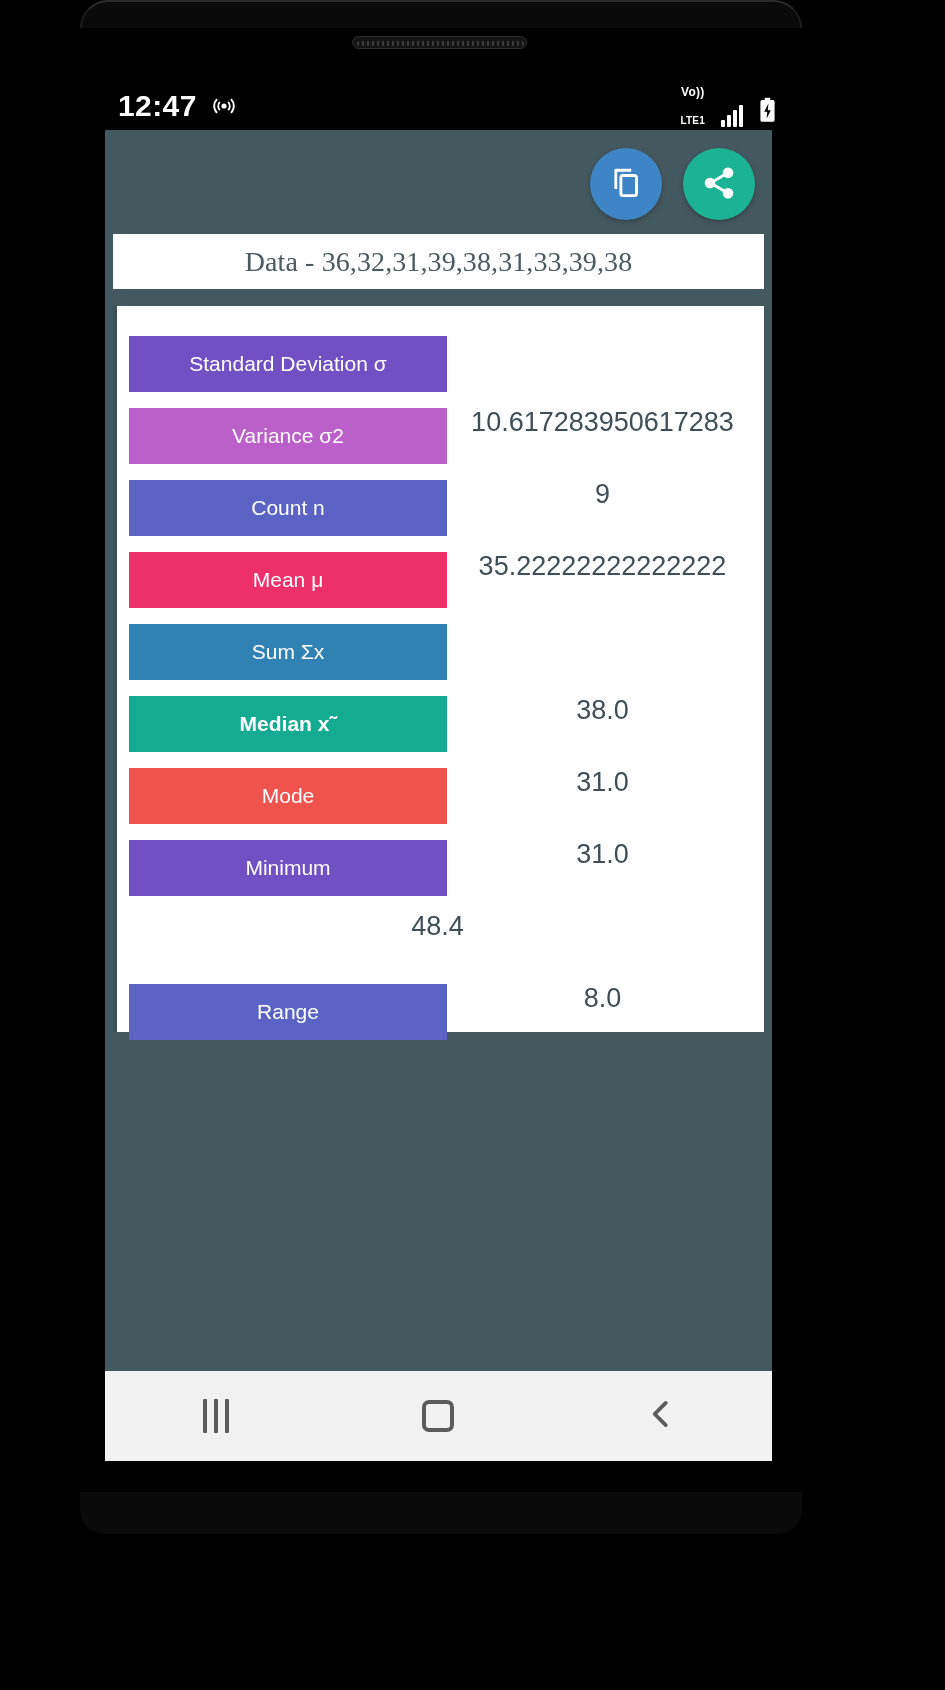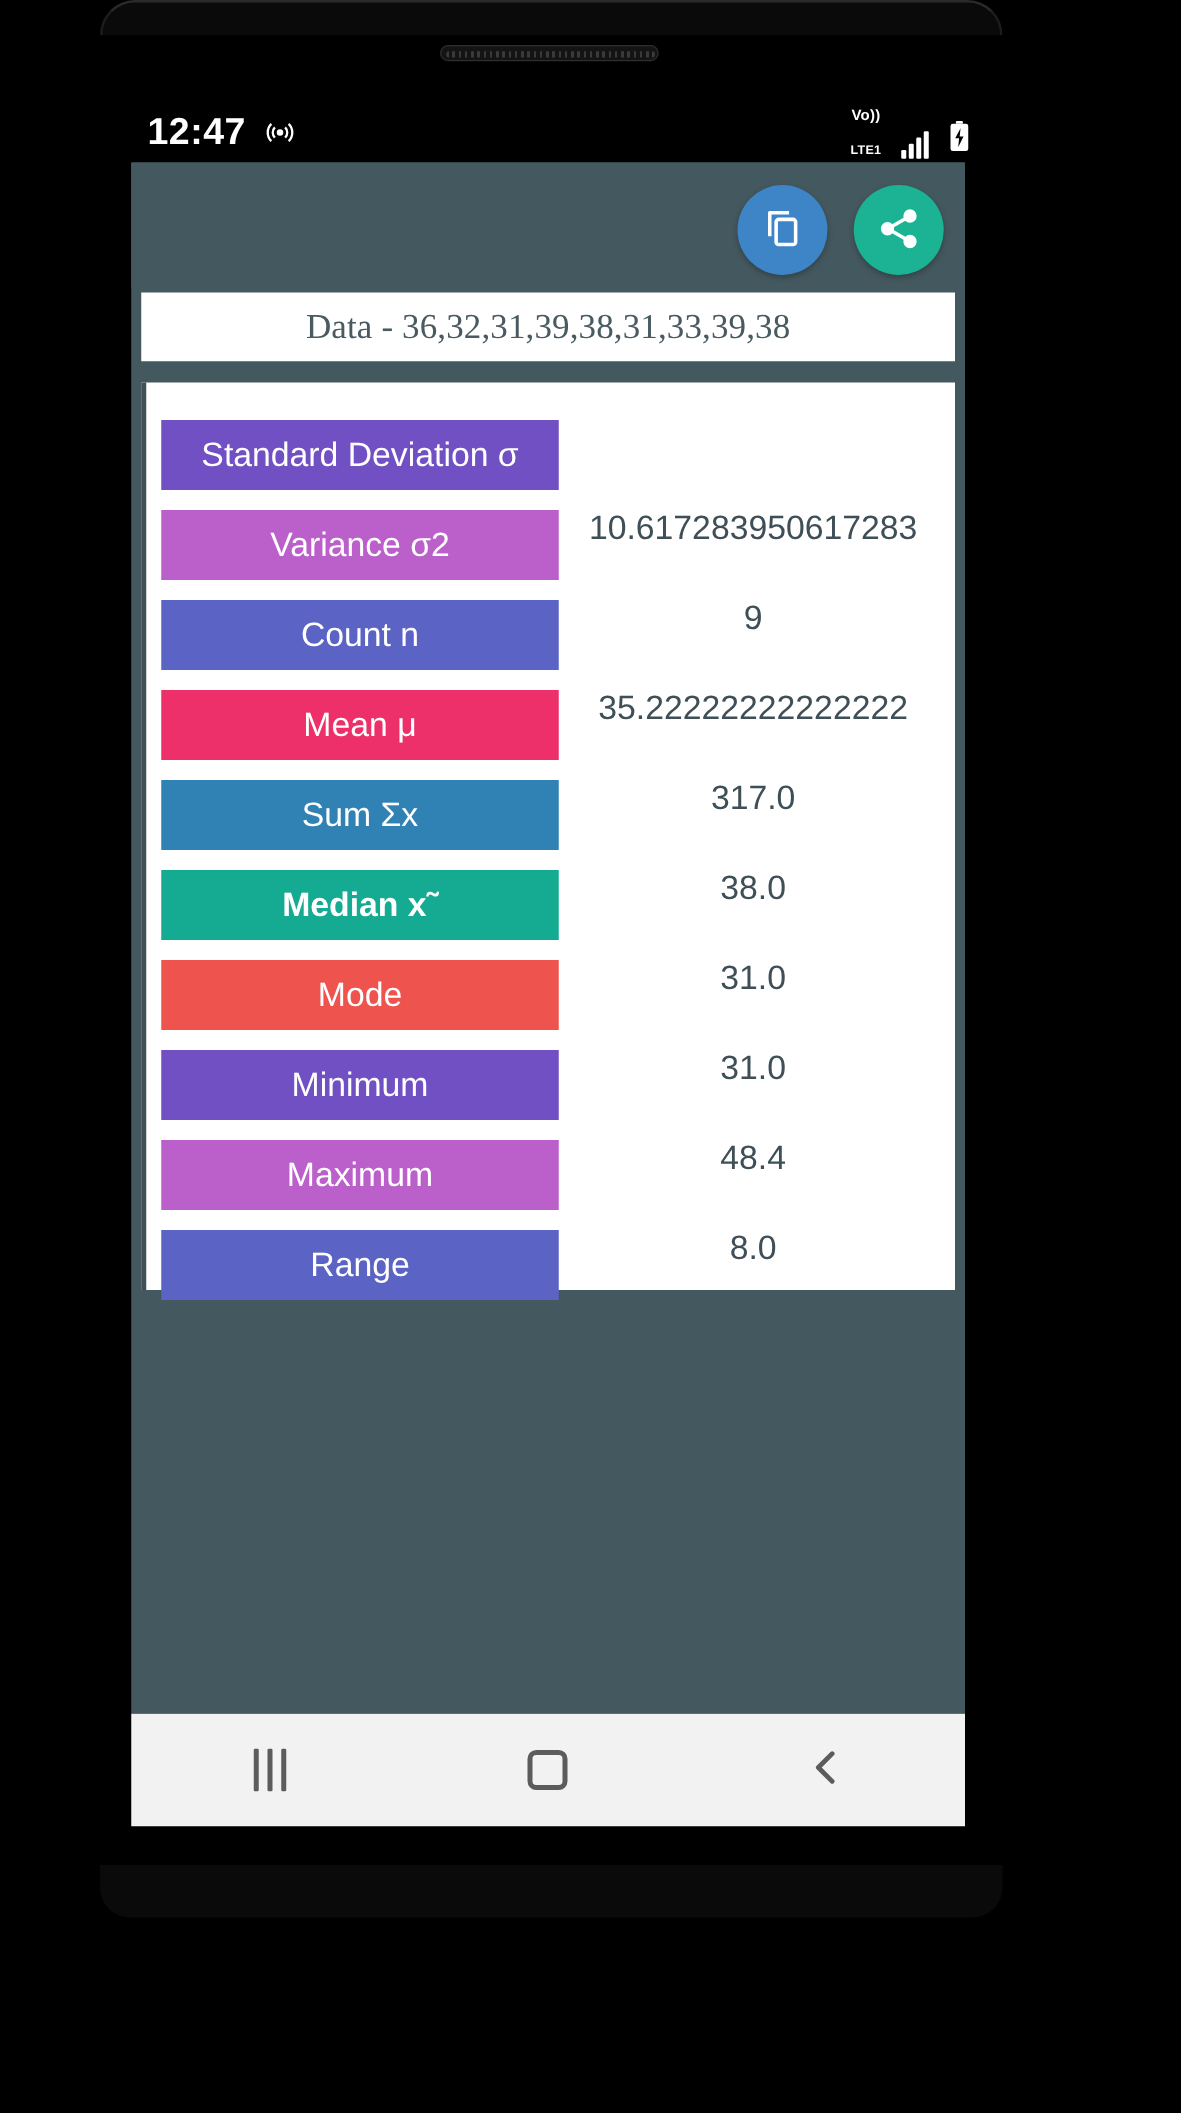--- a/index.html
+++ b/index.html
@@ -117,21 +117,21 @@
     padding: 8px 0 0 0;
   }
   .row {
     display: flex; align-items: center;
     height: 72px;
   }
   .chip {
     width: 318px; height: 56px;
     margin-left: 12px;
     display: flex; align-items: center; justify-content: center;
-    color: #ffffff; font-size: 27px;
+    color: #ffffff; font-size: 21px;
     white-space: nowrap;
     margin-top: 28px;
   }
   .val {
     flex: 1;
     display: flex; align-items: center; justify-content: center;
     color: #3f4f57; font-size: 27px;
     padding-right: 6px;
     white-space: nowrap;
   }
@@ -239,36 +239,34 @@
       <div class="row">
         <div class="chip" style="background: rgb(91, 99, 196);">Count n</div>
         <div class="val">9</div>
       </div>
       <div class="row">
         <div class="chip" style="background: rgb(237, 47, 106);">Mean μ</div>
         <div class="val">35.22222222222222</div>
       </div>
       <div class="row">
         <div class="chip" style="background: rgb(49, 130, 180);">Sum Σx</div>
-        <div class="val">317.0</div>
       </div>
       <div class="row">
         <div class="chip" style="background: rgb(21, 171, 146); font-weight: bold;">Median x˜</div>
         <div class="val">38.0</div>
       </div>
       <div class="row">
         <div class="chip" style="background: rgb(239, 83, 78);">Mode</div>
         <div class="val">31.0</div>
       </div>
       <div class="row">
         <div class="chip" style="background: rgb(113, 80, 196);">Minimum</div>
         <div class="val">31.0</div>
       </div>
       <div class="row">
-        <div class="chip" style="background: rgb(187, 95, 203);">Maximum</div>
         <div class="val">48.4</div>
       </div>
       <div class="row">
         <div class="chip" style="background: rgb(91, 99, 196);">Range</div>
         <div class="val">8.0</div>
       </div>
 
     </div>
   </div>
 

